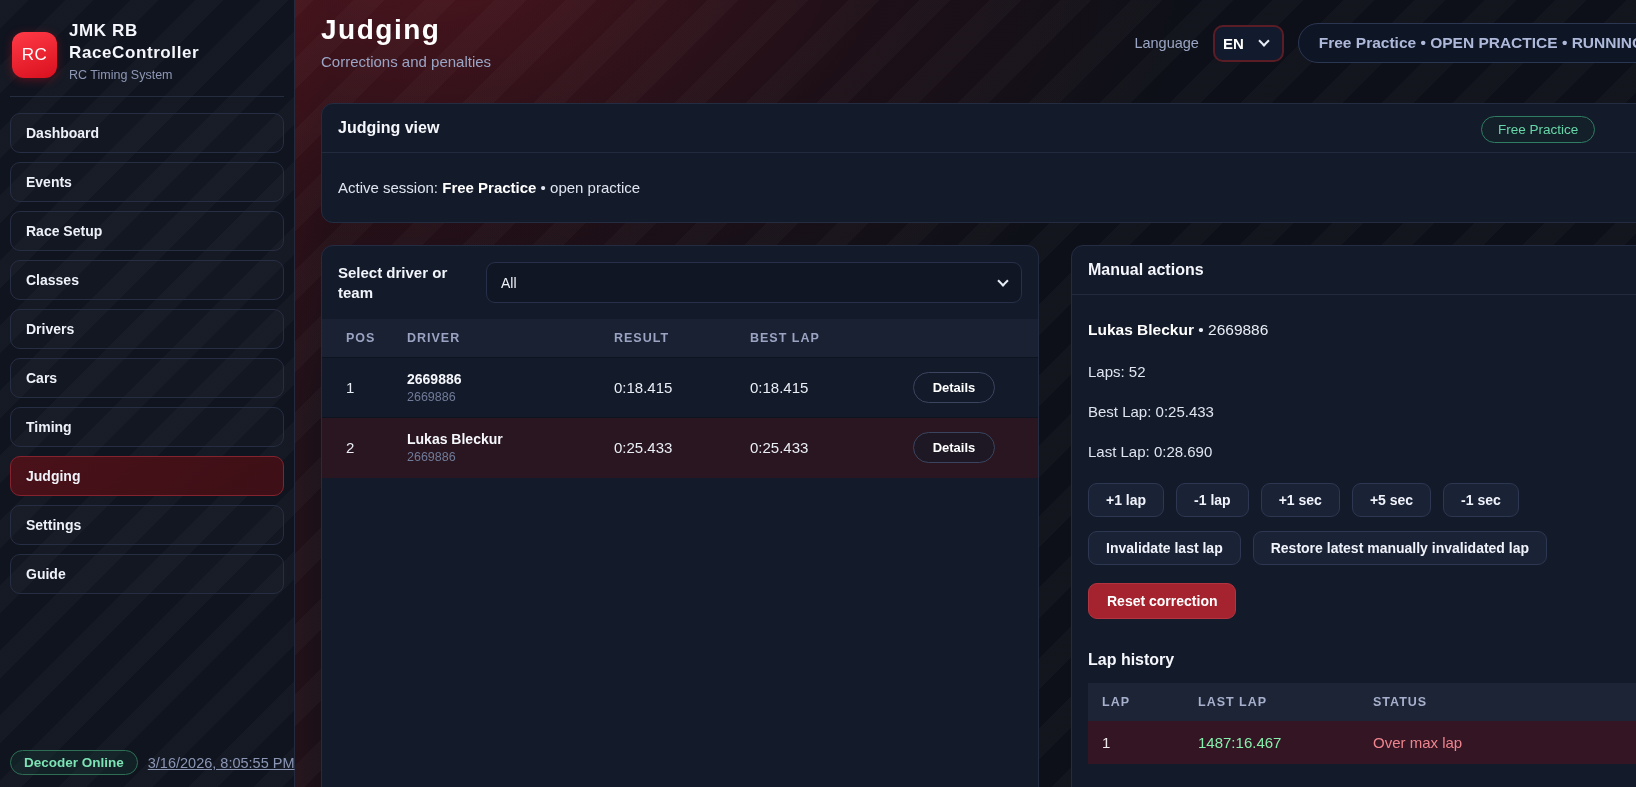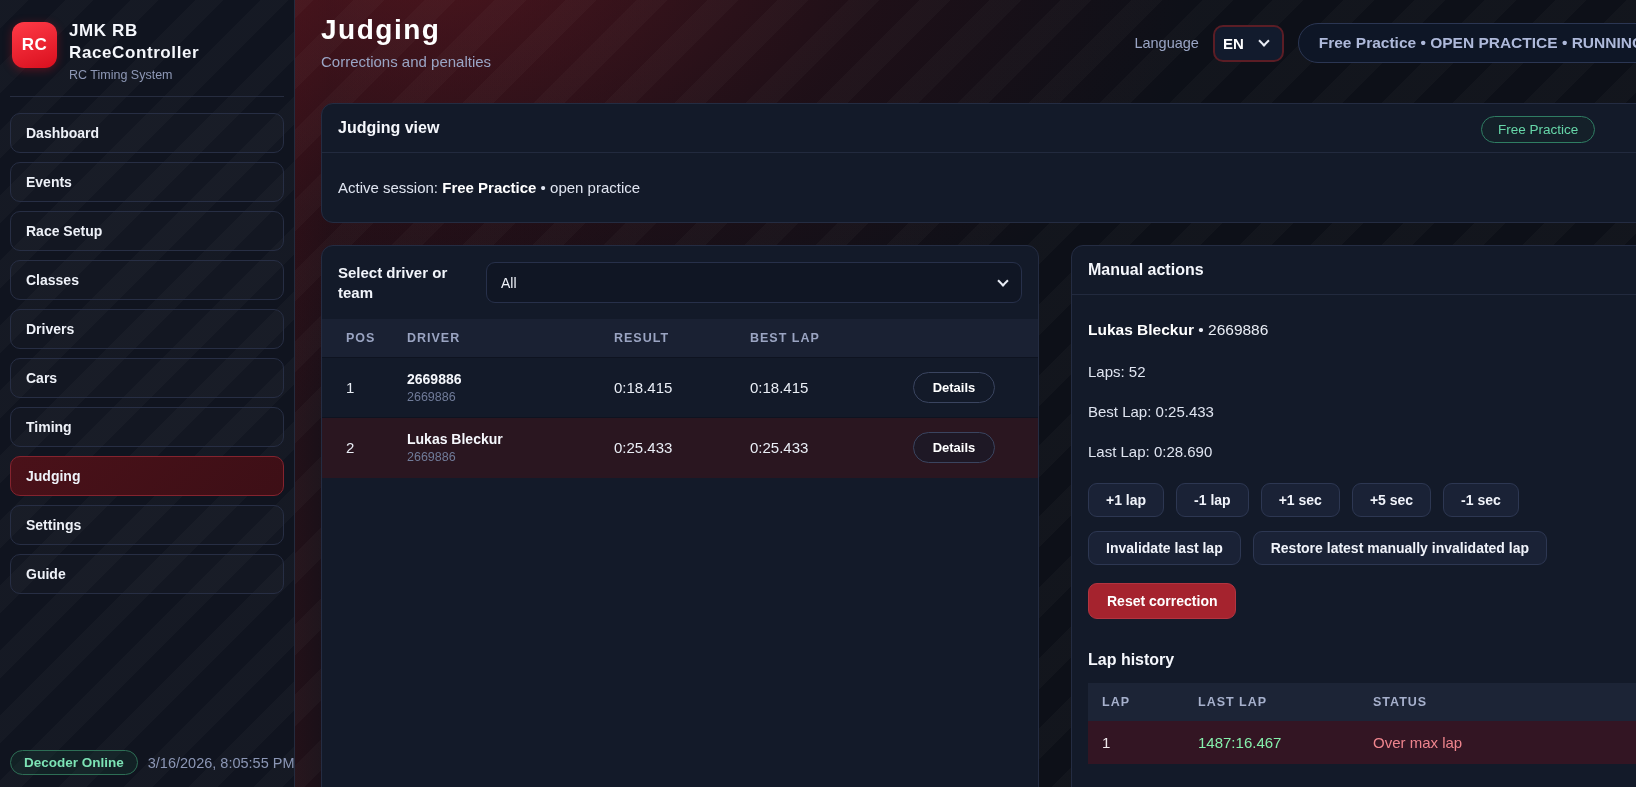--- a/index.html
+++ b/index.html
@@ -28,25 +28,25 @@
     background:
       repeating-linear-gradient(135deg, rgba(255,255,255,0.025) 0 20px, rgba(255,255,255,0) 20px 46px),
       #10141f;
     border-right: 1px solid #242b3e;
     padding: 18px 10px 0 10px;
   }
   .logo-row { display: flex; align-items: flex-start; gap: 12px; padding: 2px 2px 14px 2px; border-bottom: 1px solid #262c3f; }
   .logo-box {
     width: 45px; height: 46px; border-radius: 12px;
     background: linear-gradient(160deg, #ff3b47, #d90f1e);
-    color: #ffffff; font-weight: 700; font-size: 17px;
+    color: #ffffff; font-weight: 400; font-size: 17px;
     display: flex; align-items: center; justify-content: center;
     letter-spacing: 0.5px;
     box-shadow: 0 2px 10px rgba(220,20,35,0.35);
-    margin-top: 2px;
+    margin-top: 12px;
   }
   .logo-title { font-size: 17px; font-weight: 700; color: #f5f7fc; letter-spacing: 0.6px; line-height: 22px; }
   .logo-sub { font-size: 12.5px; color: #8e98b6; margin-top: 4px; }
   .sidebar-nav { margin-top: 16px; }
   .nav-item {
     padding: 11px 15px;
     border: 1px solid #272e44;
     border-radius: 10px;
     background: rgba(255,255,255,0.015);
     color: #eef1f8;
@@ -64,21 +64,21 @@
   }
   .decoder-badge {
     border: 1px solid #2d6e55;
     background: rgba(25, 70, 55, 0.28);
     color: #7ce3b5;
     font-weight: 700; font-size: 13.5px;
     border-radius: 999px;
     padding: 4px 13px;
     white-space: nowrap;
   }
-  .timestamp { color: #8b96b5; font-size: 14.5px; white-space: nowrap; }
+  .timestamp { color: #8b96b5; font-size: 14.5px; white-space: nowrap; text-decoration: underline; }
 
   
   .main { flex: 1; padding: 14px 0 0 26px; position: relative; }
   .topbar { display: flex; align-items: flex-start; width: 1344px; height: 76px; }
   .page-title {
     font-size: 28px; font-weight: 700; color: #ffffff;
     letter-spacing: 1.5px;
   }
   .page-subtitle { font-size: 15px; color: #9aa5c5; margin-top: 7px; }
   .topbar-right { margin-left: auto; display: flex; align-items: center; gap: 14px; margin-top: 9px; }

